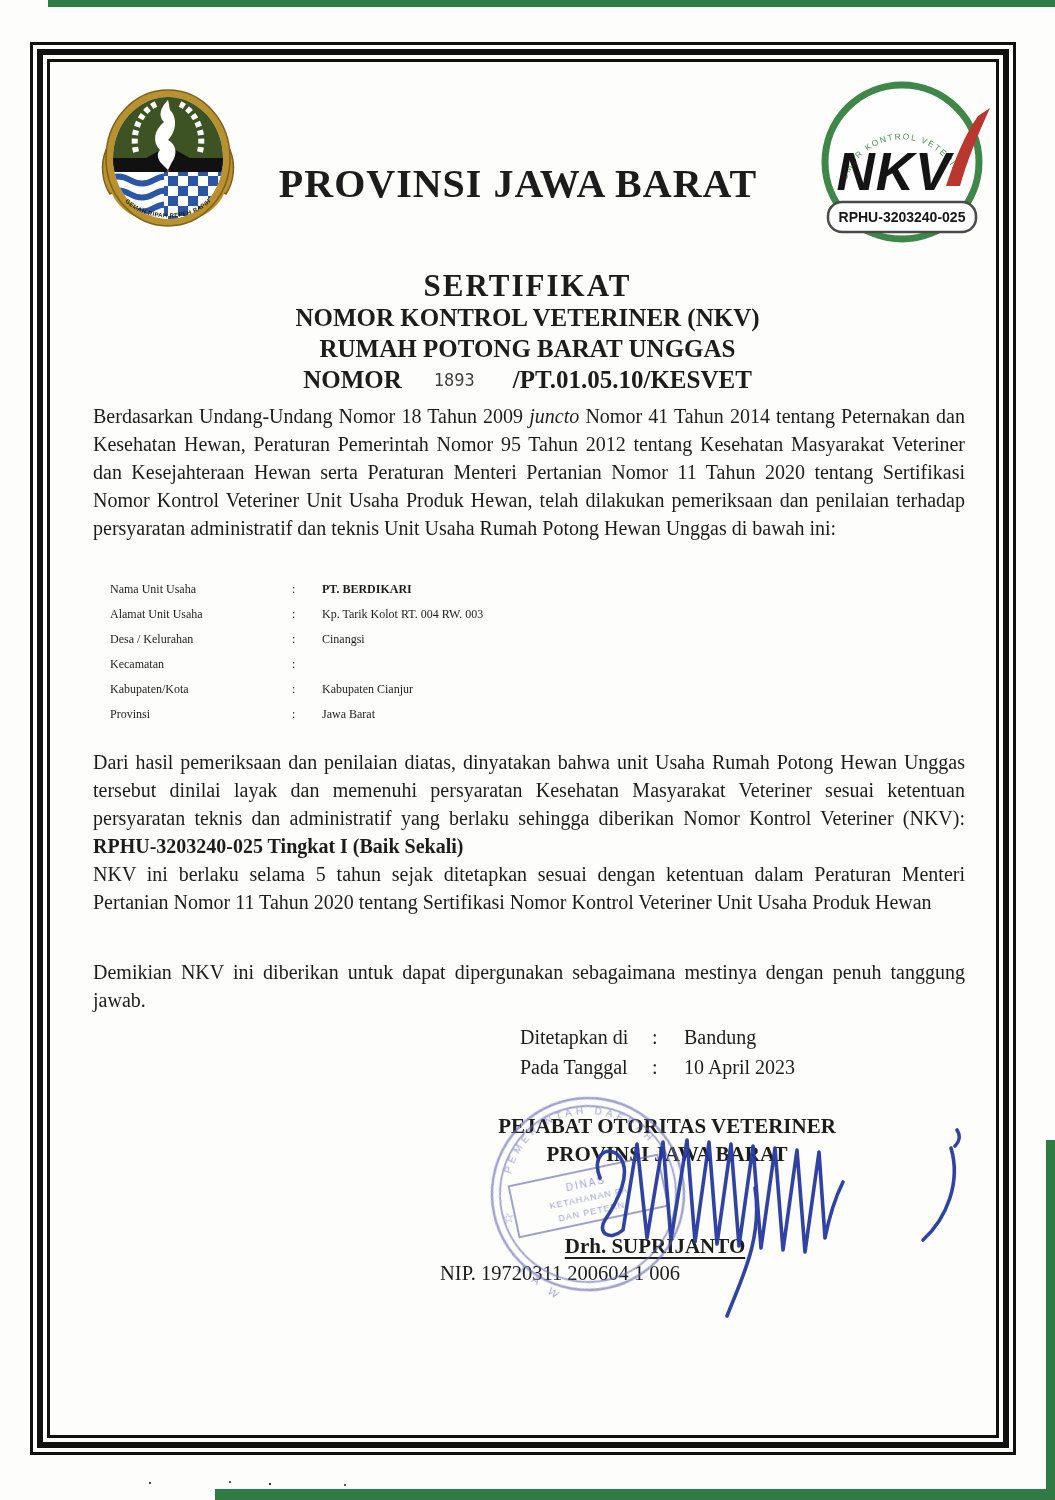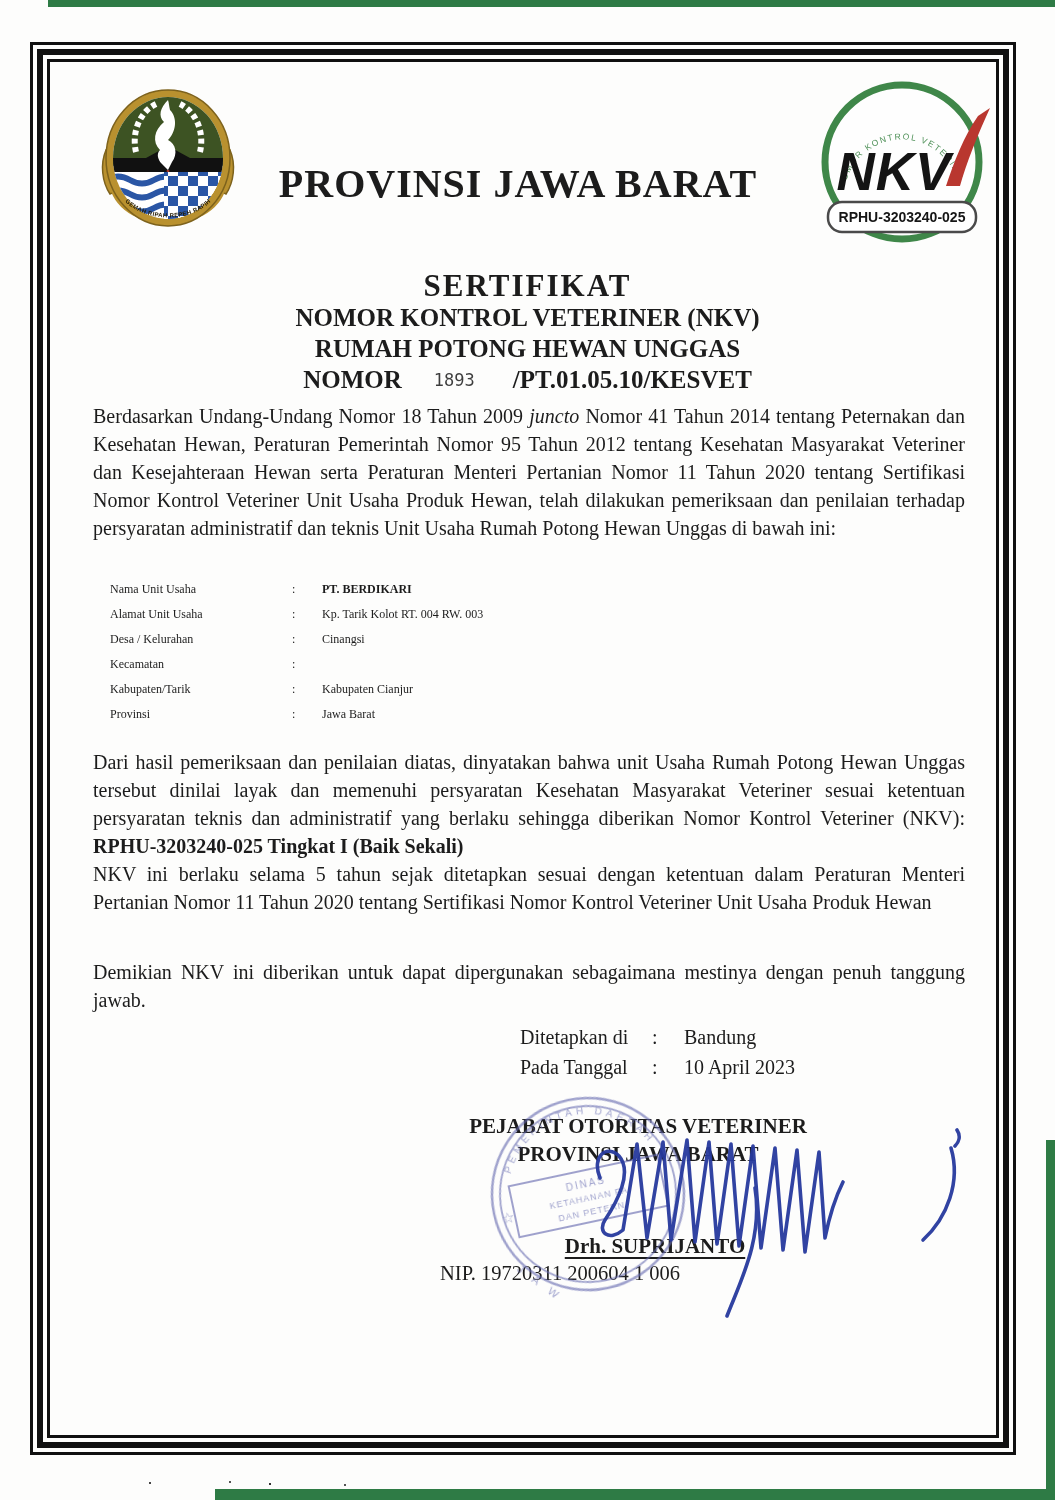--- a/index.html
+++ b/index.html
@@ -47,21 +47,21 @@
   .fields{left:110px;top:577px;width:760px;font-size:12px;line-height:25px;}
   .frow{display:flex;}
   .flabel{width:182px;}
   .fsep{width:30px;text-align:left;}
   .fvalue{flex:1;}
   .bold{font-weight:bold;}
   
   .issuance{left:520px;top:1022px;width:420px;font-size:20px;line-height:30px;}
   .ilabel{width:132px;} .isep{width:32px;}
   
-  .sig-titles{left:423px;top:1112px;width:430px;text-align:center;
+  .sig-titles{left:452px;top:1112px;width:430px;text-align:center;
     font-size:21px;font-weight:bold;line-height:28px;}
   .sig-name{left:440px;top:1234px;width:430px;text-align:center;font-size:21px;font-weight:bold;
     text-decoration:underline;text-decoration-thickness:2px;text-underline-offset:4px;}
   .sig-nip{left:440px;top:1262px;width:430px;text-align:left;font-size:20.5px;}
   
   .stamp-svg{left:468px;top:1086px;opacity:.62;}
   .signature-svg{left:505px;top:1118px;opacity:.95;}
   .seal-svg{left:98px;top:86px;}
   .nkv-svg{left:806px;top:78px;}
   .nkv-acronym{font-family:"Liberation Sans","DejaVu Sans",sans-serif;font-weight:bold;
@@ -137,21 +137,21 @@
     <textPath href="#nkvArc" startOffset="50%" text-anchor="middle">NOMOR KONTROL VETERINER</textPath>
   </text>
   <text class="nkv-acronym" x="88" y="112" text-anchor="middle">NKV</text>
   <path d="M140,108 C148,84 158,58 172,38 L184,30 C172,56 160,86 154,108 Z" fill="var(--nkv-red)"></path>
   <rect x="22" y="124" width="148" height="30" rx="14" fill="#ffffff" stroke="#4a4a4a" stroke-width="2.5"></rect>
   <text class="nkv-badge-text" x="96" y="144" text-anchor="middle">RPHU-3203240-025</text>
 </svg>
 
 <div class="abs t1">SERTIFIKAT</div>
 <div class="abs t2">NOMOR KONTROL VETERINER (NKV)</div>
-<div class="abs t3">RUMAH POTONG HEWAN UNGGAS</div>
+<div class="abs t3">RUMAH POTONG BARAT UNGGAS</div>
 <div class="abs t4"><span>NOMOR</span><span class="typed-number">1893</span><span>/PT.01.05.10/KESVET</span></div>
 
 <p class="abs para p1"><span>Berdasarkan Undang-Undang Nomor 18 Tahun 2009 </span><i>juncto</i><span> Nomor 41 Tahun 2014 tentang Peternakan dan Kesehatan Hewan, Peraturan Pemerintah Nomor 95 Tahun 2012 tentang Kesehatan Masyarakat Veteriner dan Kesejahteraan Hewan serta Peraturan Menteri Pertanian Nomor 11 Tahun 2020 tentang Sertifikasi Nomor Kontrol Veteriner Unit Usaha Produk Hewan, telah dilakukan pemeriksaan dan penilaian terhadap persyaratan administratif dan teknis Unit Usaha Rumah Potong Hewan Unggas di bawah ini:</span></p>
 
 <div class="abs fields">
   <div class="frow">
     <span class="flabel">Nama Unit Usaha</span>
       <span class="fsep">:</span>
       <span class="fvalue bold">PT. BERDIKARI</span>
   </div>
@@ -163,21 +163,21 @@
   <div class="frow">
     <span class="flabel">Desa / Kelurahan</span>
       <span class="fsep">:</span>
       <span class="fvalue">Cinangsi</span>
   </div>
   <div class="frow">
     <span class="flabel">Kecamatan</span>
       <span class="fsep">:</span>
   </div>
   <div class="frow">
-    <span class="flabel">Kabupaten/Tarik</span>
+    <span class="flabel">Kabupaten/Kota</span>
       <span class="fsep">:</span>
       <span class="fvalue">Kabupaten Cianjur</span>
   </div>
   <div class="frow">
     <span class="flabel">Provinsi</span>
       <span class="fsep">:</span>
       <span class="fvalue">Jawa Barat</span>
   </div>
 </div>
 

